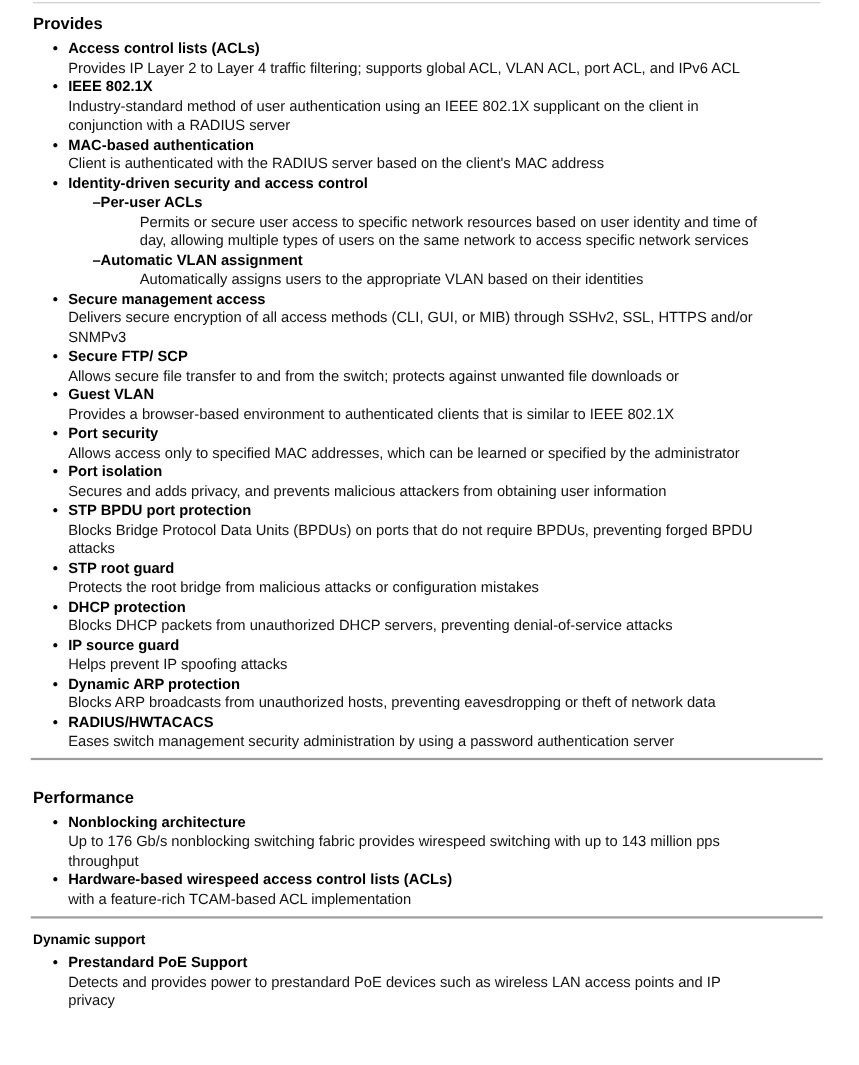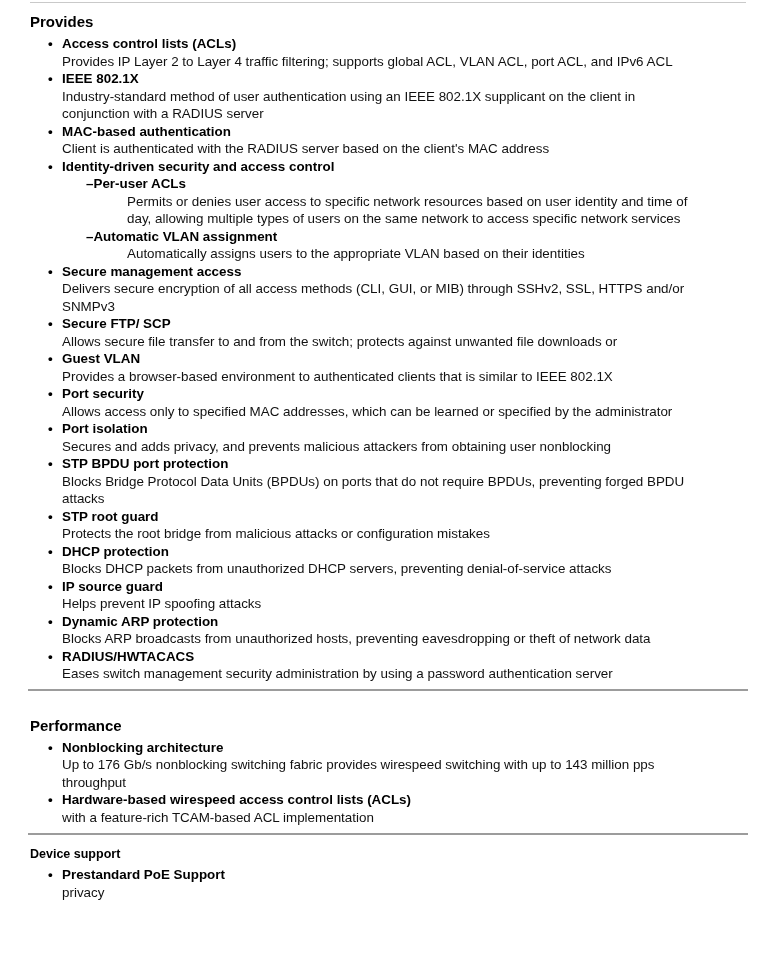--- a/index.html
+++ b/index.html
@@ -33,21 +33,21 @@
 
   .line {
     position:relative;
     padding-left:62px;
     font-size:13.4px;
     line-height:17.5px;
     white-space:nowrap;
   }
   .line.t { font-weight:bold; color:#000; }
   .line.indent { }
-  .line.sub-t { padding-left:86px; font-weight:bold; color:#000; }
+  .line.sub-t { padding-left:48px; font-weight:bold; color:#000;margin-left:36px; }
   .line.sub-d { padding-left:127px; }
 
   .bullet {
     position:absolute; left:48px; top:0;
     font-weight:bold; color:#000;
   }
   .dash { font-weight:bold; color:#000; }
 </style>
 </head>
 <body>
@@ -72,21 +72,21 @@
   <div>
     <div class="line t"><span class="bullet">•</span><span>MAC-based authentication</span></div>
     <div class="line">Client is authenticated with the RADIUS server based on the client's MAC address</div>
   </div>
 
   <div>
     <div class="line t"><span class="bullet">•</span><span>Identity-driven security and access control</span></div>
 
     <div>
       <div class="line sub-t"><span class="dash">–</span><span>Per-user ACLs</span></div>
-      <div class="line sub-d">Permits or denies user access to specific network resources based on user identity and time of</div>
+      <div class="line sub-d">Permits or secure user access to specific network resources based on user identity and time of</div>
       <div class="line sub-d">day, allowing multiple types of users on the same network to access specific network services</div>
     </div>
 
     <div>
       <div class="line sub-t"><span class="dash">–</span><span>Automatic VLAN assignment</span></div>
       <div class="line sub-d">Automatically assigns users to the appropriate VLAN based on their identities</div>
     </div>
   </div>
 
   <div>
@@ -105,21 +105,21 @@
     <div class="line">Provides a browser-based environment to authenticated clients that is similar to IEEE 802.1X</div>
   </div>
 
   <div>
     <div class="line t"><span class="bullet">•</span><span>Port security</span></div>
     <div class="line">Allows access only to specified MAC addresses, which can be learned or specified by the administrator</div>
   </div>
 
   <div>
     <div class="line t"><span class="bullet">•</span><span>Port isolation</span></div>
-    <div class="line">Secures and adds privacy, and prevents malicious attackers from obtaining user nonblocking</div>
+    <div class="line">Secures and adds privacy, and prevents malicious attackers from obtaining user information</div>
   </div>
 
   <div>
     <div class="line t"><span class="bullet">•</span><span>STP BPDU port protection</span></div>
     <div class="line">Blocks Bridge Protocol Data Units (BPDUs) on ports that do not require BPDUs, preventing forged BPDU</div>
     <div class="line">attacks</div>
   </div>
 
   <div>
     <div class="line t"><span class="bullet">•</span><span>STP root guard</span></div>
@@ -156,20 +156,21 @@
     <div class="line">throughput</div>
   </div>
 
   <div>
     <div class="line t"><span class="bullet">•</span><span>Hardware-based wirespeed access control lists (ACLs)</span></div>
     <div class="line indent">with a feature-rich TCAM-based ACL implementation</div>
   </div>
 
   <div class="divider d2"></div>
 
-  <h3 class="section-heading-small">Device support</h3>
+  <h3 class="section-heading-small">Dynamic support</h3>
 
   <div>
     <div class="line t"><span class="bullet">•</span><span>Prestandard PoE Support</span></div>
+    <div class="line">Detects and provides power to prestandard PoE devices such as wireless LAN access points and IP</div>
     <div class="line">privacy</div>
   </div>
 
 </div>
 
 </body></html>

